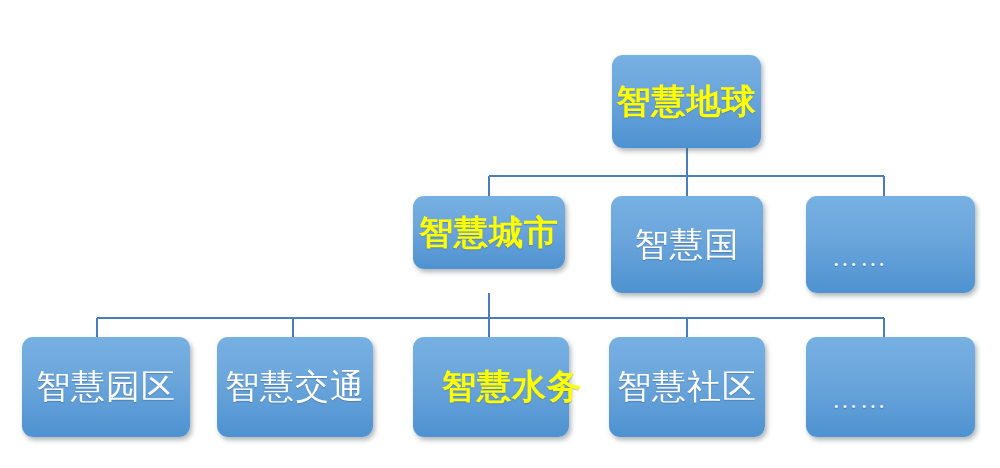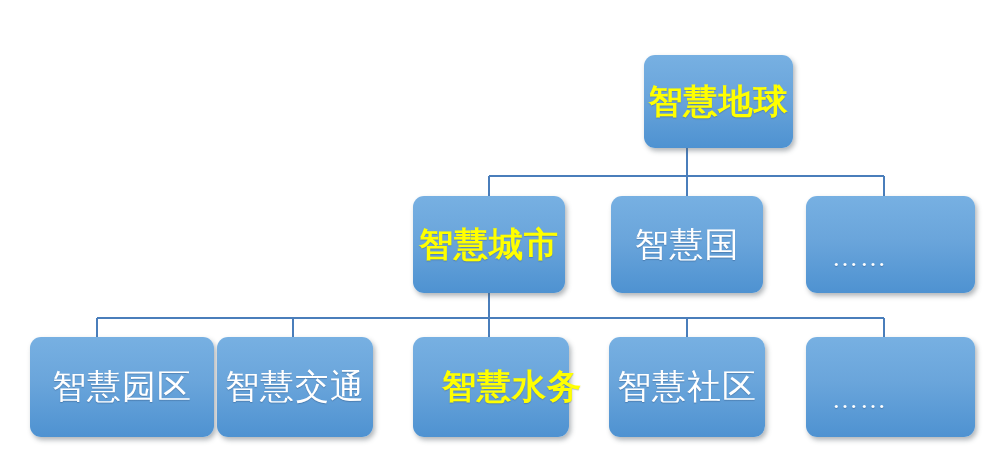--- a/index.html
+++ b/index.html
@@ -80,37 +80,37 @@
       <path d="M 489 293 L 489 337"></path>
       <path d="M 97 318 L 884 318"></path>
       <path d="M 97 318 L 97 337"></path>
       <path d="M 293 318 L 293 337"></path>
       <path d="M 489 318 L 489 337"></path>
       <path d="M 687 318 L 687 337"></path>
       <path d="M 884 318 L 884 337"></path>
     </g>
   </svg>
 
-  <div class="node highlight" style="left:644px; top:55px; width:149px; height:93px;">
+  <div class="node highlight" style="left:612px; top:55px; width:149px; height:93px;">
     <span class="label">智慧地球</span>
   </div>
 
-  <div class="node highlight" style="left:413px; top:196px; width:152px; height:97px;justify-content:center;">
+  <div class="node highlight" style="left:413px; top:196px; width:152px; height:73px;justify-content:center;">
     <span class="label">智慧城市</span>
   </div>
 
   <div class="node" style="left:611px; top:196px; width:152px; height:97px;text-align:right;">
     <span class="label">智慧国</span>
   </div>
 
   <div class="node ellipsis" style="left:806px; top:196px; width:169px; height:97px;">
     <span class="label">……</span>
   </div>
 
-  <div class="node" style="left:22px; top:337px; width:184px; height:100px;margin-left:8px;">
+  <div class="node" style="left:22px; top:337px; width:168px; height:100px;">
     <span class="label">智慧园区</span>
   </div>
 
   <div class="node" style="left:217px; top:337px; width:156px; height:100px;">
     <span class="label">智慧交通</span>
   </div>
 
   <div class="node highlight" style="left:413px; top:337px; width:156px; height:100px;padding-left:42px;">
     <span class="label">智慧水务</span>
   </div>

